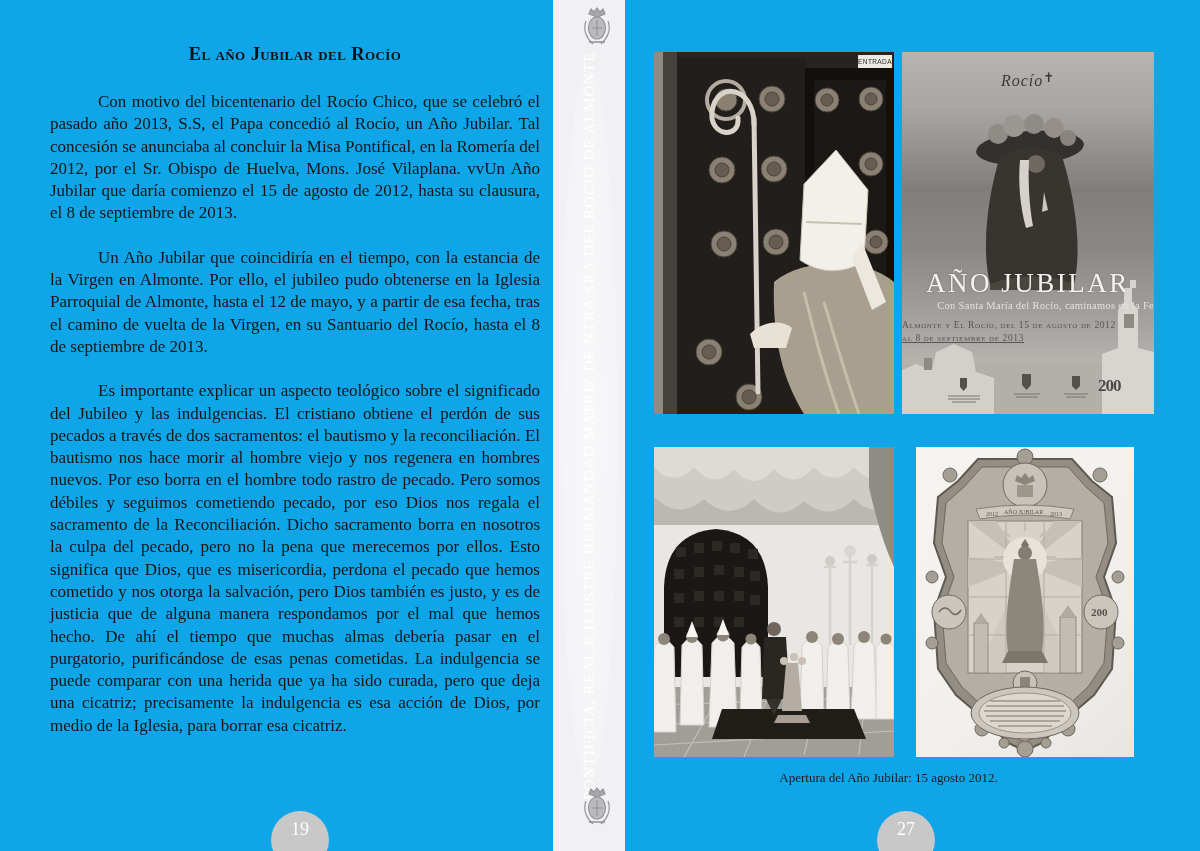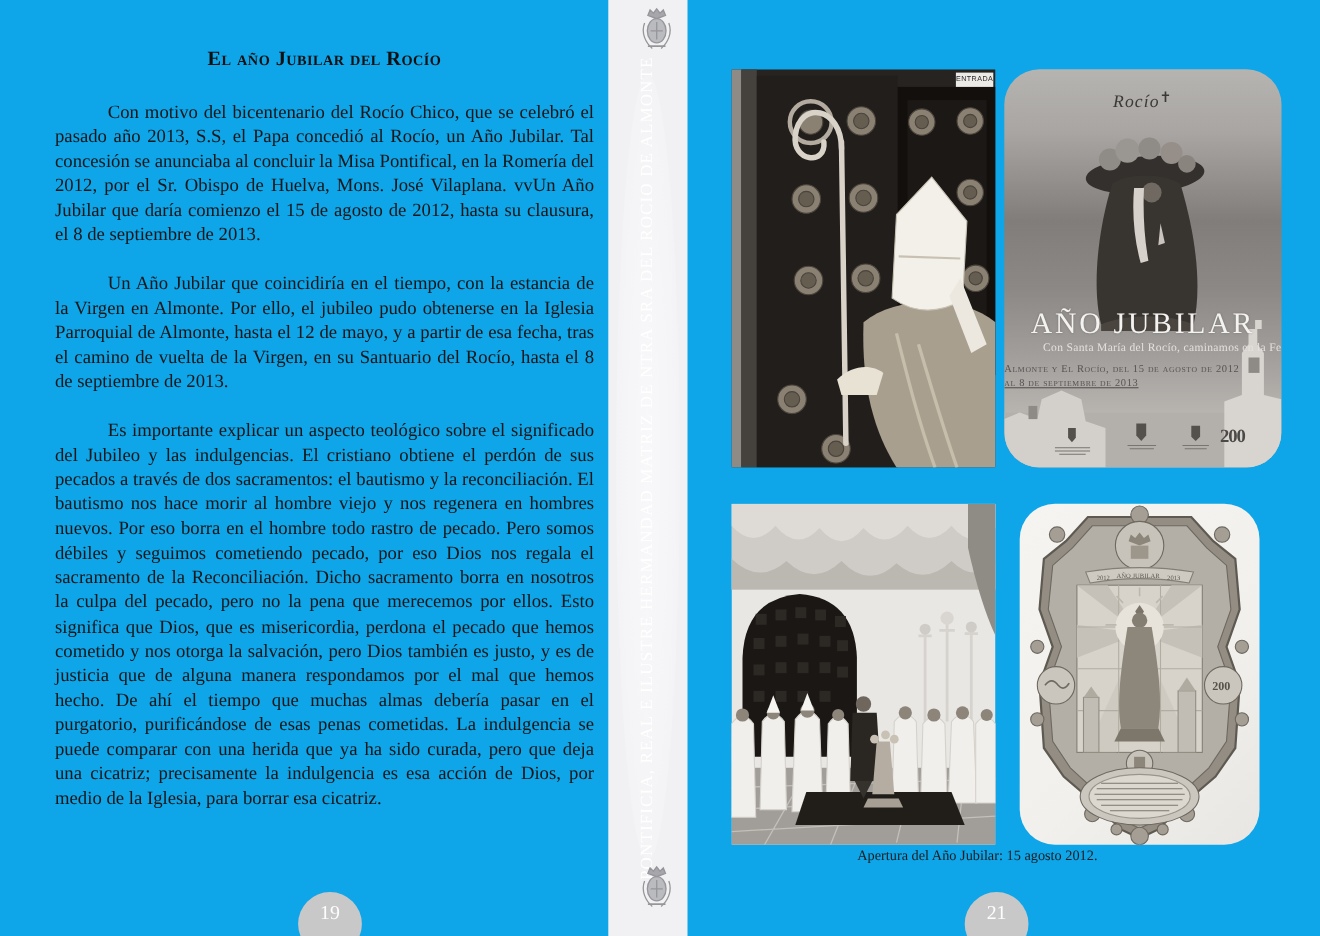--- a/index.html
+++ b/index.html
@@ -34,21 +34,21 @@
   
   .page-circle{
     position:absolute;width:58px;height:58px;border-radius:50%;background:#c8c8c8;
     color:#fdfdfd;font-size:18px;display:flex;justify-content:center;align-items:flex-start;
     padding-top:0;box-sizing:border-box;
   }
   .page-circle span{margin-top:8px;}
   .page-circle.pc-left{left:271px;top:811px;}
   .page-circle.pc-right{left:877px;top:811px;}
   
-  figure{margin:15px;padding:0;position:absolute;border-radius:32px;}
+  figure{margin:4px;padding:0;position:absolute;}
   .fig-apertura{left:650px;top:48px;width:240px;height:362px;}
   .fig-poster{left:898px;top:48px;width:252px;height:362px;overflow:hidden;
     background:linear-gradient(180deg,#b6b4b1 0%,#a8a5a2 16%,#807d7a 38%,#8b8885 55%,#a29e9b 72%,#b7b4b0 86%,#c4c2be 100%);}
   .fig-ceremonia{left:650px;top:443px;width:240px;height:310px;}
   .fig-azulejo{left:912px;top:443px;width:218px;height:310px;background:linear-gradient(135deg,#f5f4f1 0%,#f1f0ed 60%,#e8e6e2 100%);}
   .fig-apertura svg,.fig-ceremonia svg,.fig-azulejo svg{display:block;}
   .entrada-sign{
     position:absolute;left:204px;top:3px;width:34px;height:13px;background:#eceae6;
     color:#2a2a2a;font-size:6.5px;line-height:13px;text-align:center;letter-spacing:.4px;
     font-family:"Liberation Sans","DejaVu Sans",sans-serif;
@@ -386,17 +386,17 @@
           <g stroke="#7b756b" stroke-width="1">
             <path d="M74 254 h70 M70 259 h78 M68 264 h82 M70 269 h78 M74 274 h70 M82 279 h54"></path>
           </g>
         </g>
       </svg>
     </figure>
 
     <p class="caption">Apertura del Año Jubilar: 15 agosto 2012.</p>
 
     <div class="page-circle pc-right">
-      <span>21</span>
+      <span>27</span>
     </div>
   </section>
 
 </div>
 
 </body></html>

